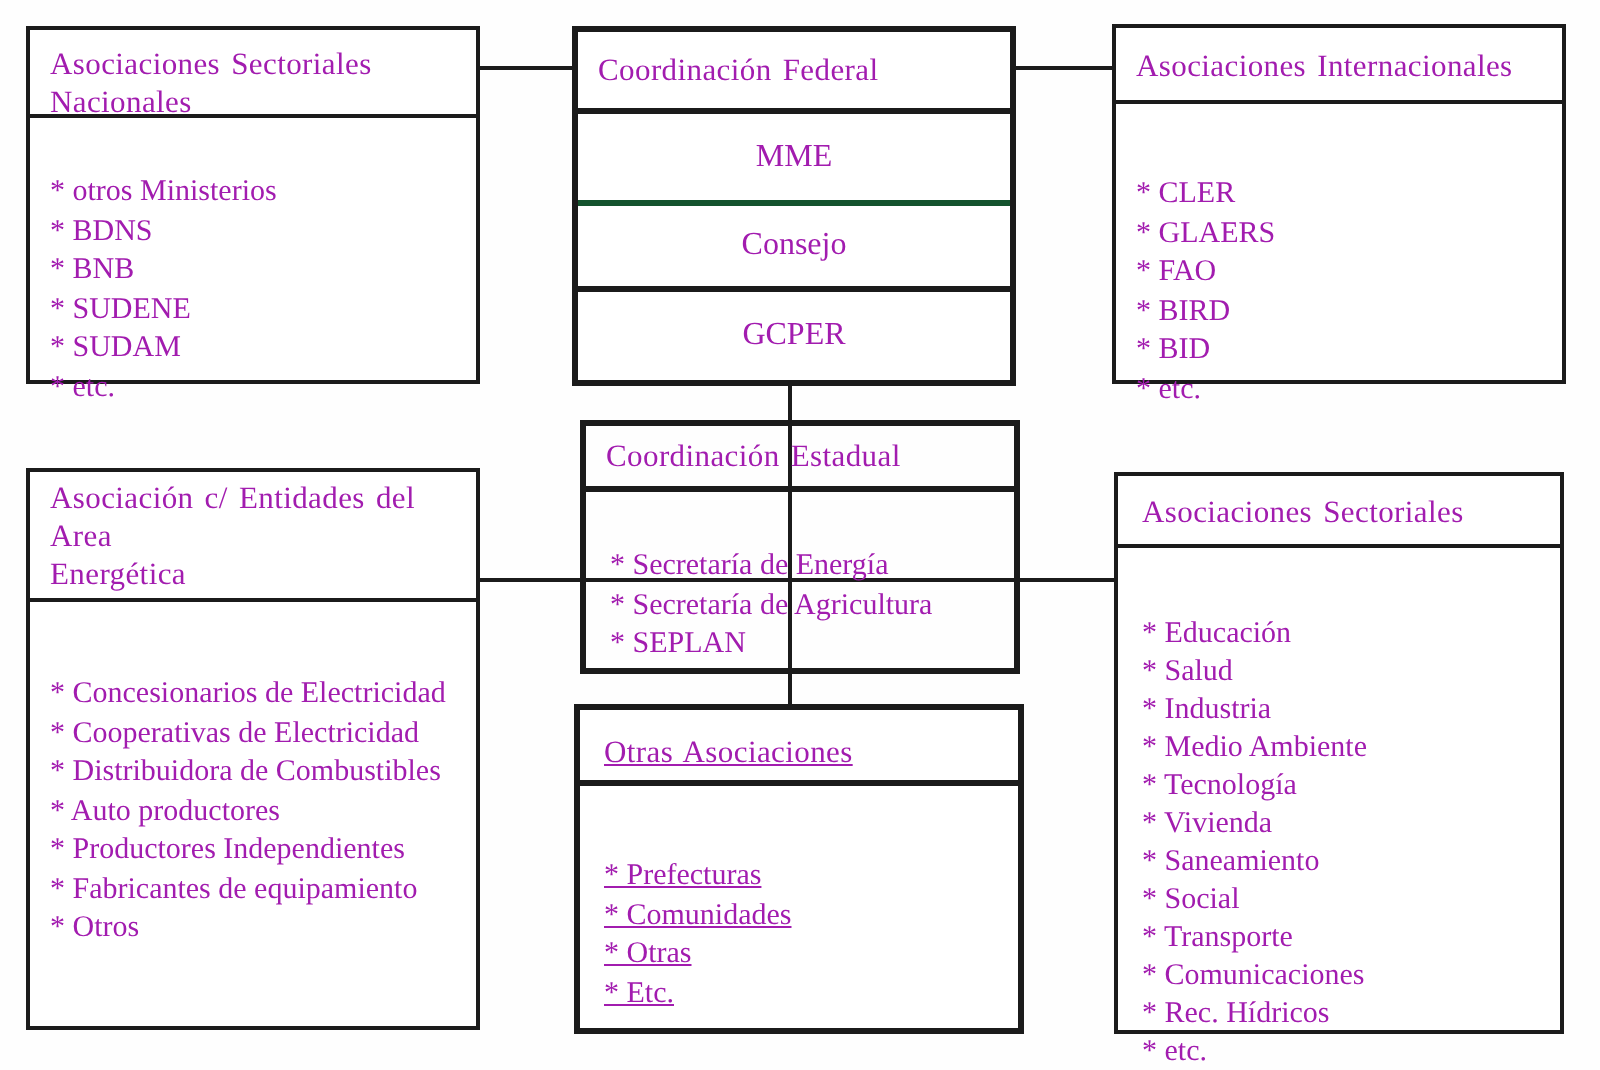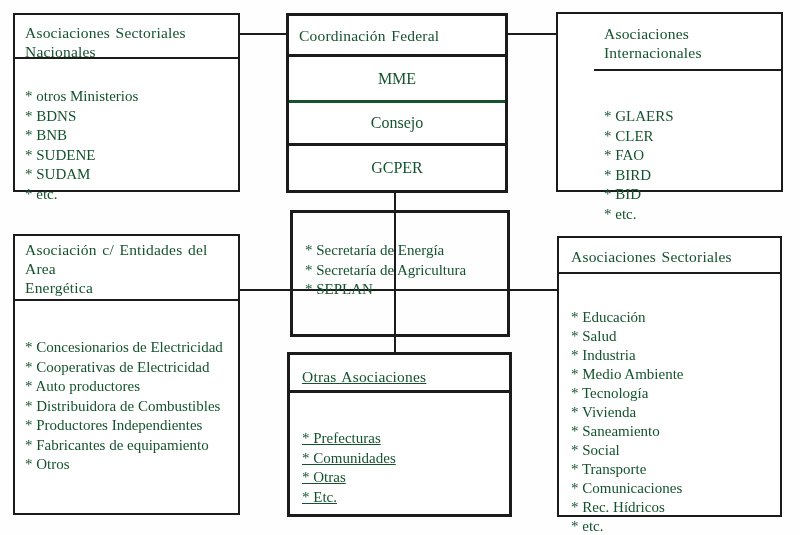--- a/index.html
+++ b/index.html
@@ -1,18 +1,18 @@
 <!DOCTYPE html>
 <html><head>
 <meta charset="utf-8">
 <style>
   html,body { margin:0; padding:0; background:#ffffff; }
   .canvas {
     position:relative; width:800px; height:535px; background:#fefefe;
-    font-family:"Liberation Serif", serif; color:#14532d; overflow:hidden;
+    font-family:"Liberation Serif", serif; color:#a21caf; overflow:hidden;
   }
   .box { position:absolute; background:#ffffff; border:2px solid #1b1b1b; z-index:2; box-sizing:border-box; }
   .box.thick { border-width:3px; }
   .box.seethrough { background:transparent; }
   .title { font-size:15.5px; line-height:19px; word-spacing:1.5px; letter-spacing:0.2px; }
   .items { font-size:15px;margin-top:24px; }
   .items .li { white-space:nowrap; }
   .rule { position:absolute; left:0; right:0; height:2px; background:#1b1b1b; }
   .conn { position:absolute; background:#1b1b1b; z-index:1; }
 
@@ -24,21 +24,21 @@
 
   
   #federal { left:286px; top:13px; width:222px; height:180px; display:flex; flex-direction:column; }
   #federal .rowtitle { height:38px; border-bottom:3px solid #1b1b1b; display:flex; align-items:center; padding-left:10px; }
   #federal .row { display:flex; align-items:center; justify-content:center; font-size:16px; }
   #federal .row.mme { height:43px; border-bottom:3px solid #14532d; }
   #federal .row.consejo { height:40px; border-bottom:3px solid #1b1b1b; }
   #federal .row.gcper { flex:1;text-align:right; }
 
   
-  #internacionales { left:556px; top:12px; width:227px; height:180px;padding-left:36px; }
+  #internacionales { left:556px; top:12px; width:227px; height:180px; }
   #internacionales .title { padding:10px 10px 7px 10px; border-bottom:2px solid #1b1b1b; }
   #internacionales .items { padding:12px 0 0 10px; line-height:19.5px; }
 
   
   #energetica { left:13px; top:234px; width:227px; height:281px; }
   #energetica .title { padding:4px 8px 2px 10px; border-bottom:2px solid #1b1b1b; }
   #energetica .items { padding:13px 0 0 10px; line-height:19.5px; }
 
   
   #estadual { left:290px; top:210px; width:220px; height:127px; }
@@ -90,46 +90,47 @@
   <div class="box thick" id="federal">
     <div class="rowtitle title">Coordinación Federal</div>
     <div class="row mme">MME</div>
     <div class="row consejo">Consejo</div>
     <div class="row gcper">GCPER</div>
   </div>
 
   <div class="box" id="internacionales">
     <div class="title">Asociaciones Internacionales</div>
     <div class="items">
+        <div class="li">* CLER</div>
         <div class="li">* GLAERS</div>
-        <div class="li">* CLER</div>
         <div class="li">* FAO</div>
         <div class="li">* BIRD</div>
         <div class="li">* BID</div>
         <div class="li">* etc.</div>
       </div>
   </div>
 
   <div class="box" id="energetica">
     <div class="title">
         <div class="li">Asociación c/ Entidades del Area</div>
         <div class="li">Energética</div>
       </div>
     <div class="items">
         <div class="li">* Concesionarios de Electricidad</div>
         <div class="li">* Cooperativas de Electricidad</div>
+        <div class="li">* Distribuidora de Combustibles</div>
         <div class="li">* Auto productores</div>
-        <div class="li">* Distribuidora de Combustibles</div>
         <div class="li">* Productores Independientes</div>
         <div class="li">* Fabricantes de equipamiento</div>
         <div class="li">* Otros</div>
       </div>
   </div>
 
   <div class="box thick seethrough" id="estadual">
+    <div class="title">Coordinación Estadual</div>
     <div class="items">
         <div class="li">* Secretaría de Energía</div>
         <div class="li">* Secretaría de Agricultura</div>
         <div class="li">* SEPLAN</div>
       </div>
   </div>
 
   <div class="box thick" id="otras">
     <div class="title">Otras Asociaciones</div>
     <div class="items">

